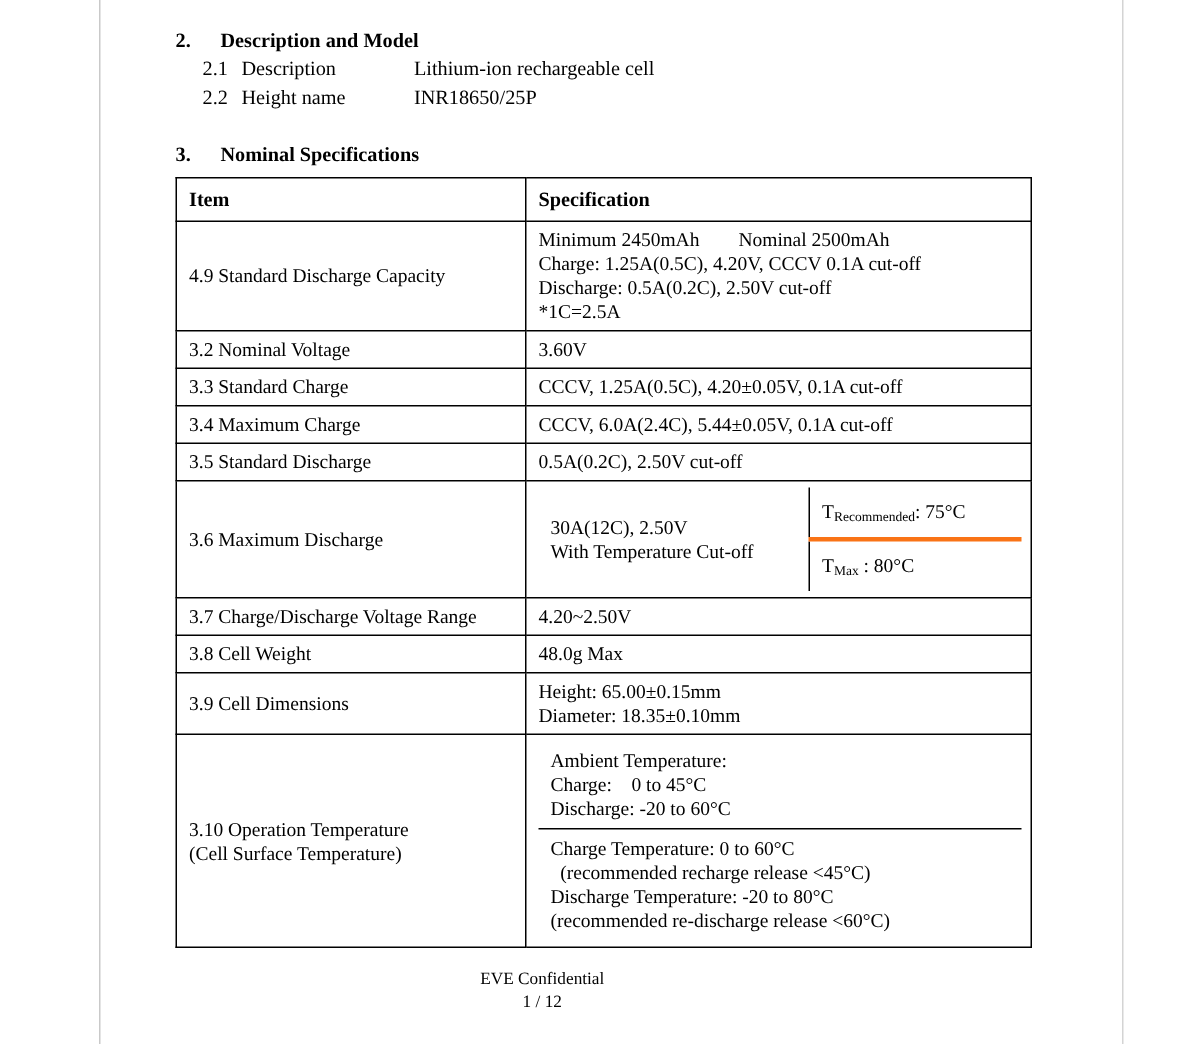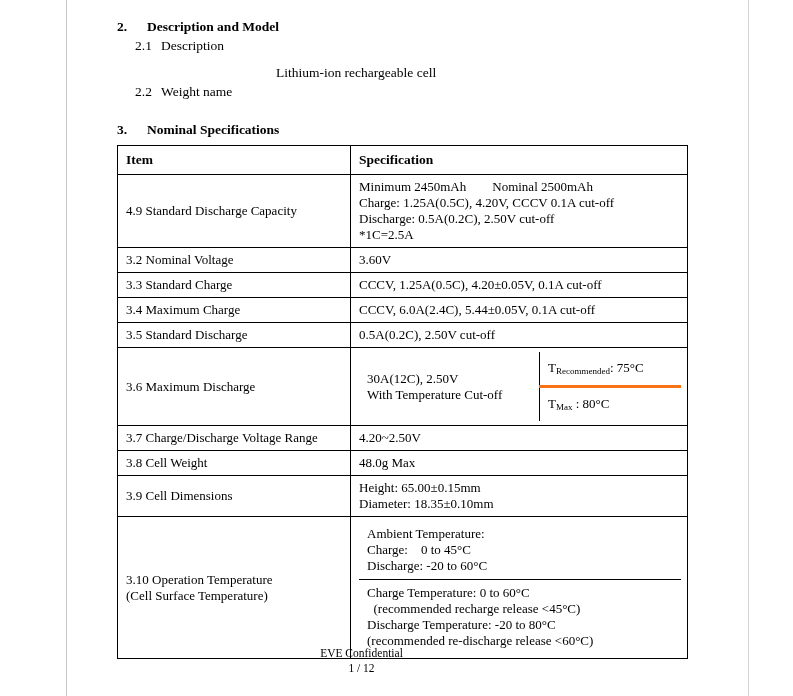--- a/index.html
+++ b/index.html
@@ -60,21 +60,20 @@
   .sub-row .sub-num {
     width: 26px;
     flex: 0 0 26px;
   }
   .sub-row .sub-label {
     width: 115px;
     flex: 0 0 115px;
   }
   .sub-row .sub-value {
     flex: 1 1 auto;
-    margin-top: 27px;
   }
   .sec2 { margin-bottom: 4px; }
   .sec2 .sub-row:first-of-type { margin-top: 5px; }
 
   
   .sec3-head {
     margin-top: 20px;
     margin-bottom: 6px;
   }
 
@@ -170,21 +169,22 @@
       </div>
 
       <div class="sub-row">
         <span class="sub-num">2.1</span>
         <span class="sub-label">Description</span>
         <span class="sub-value">Lithium-ion rechargeable cell</span>
       </div>
 
       <div class="sub-row">
         <span class="sub-num">2.2</span>
-        <span class="sub-label">Weight name</span>
+        <span class="sub-label">Height name</span>
+        <span class="sub-value">INR18650/25P</span>
       </div>
     </div>
 
     <div class="section-head sec3-head">
       <span class="num">3.</span>
       <span>Nominal Specifications</span>
     </div>
 
     <table class="spec">
       <colgroup>

